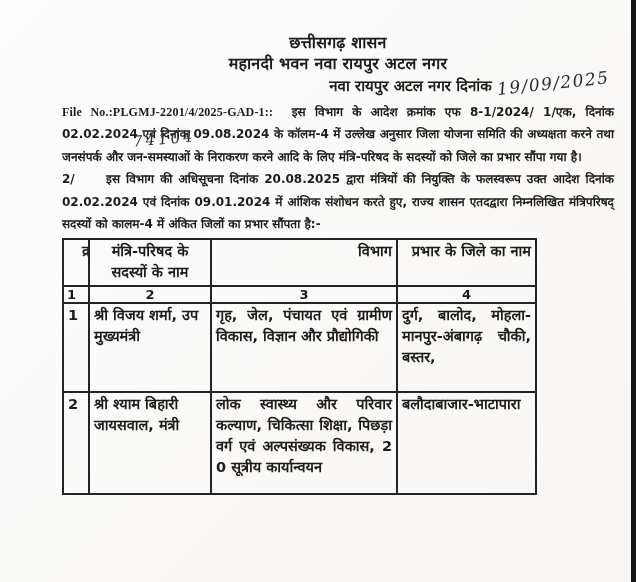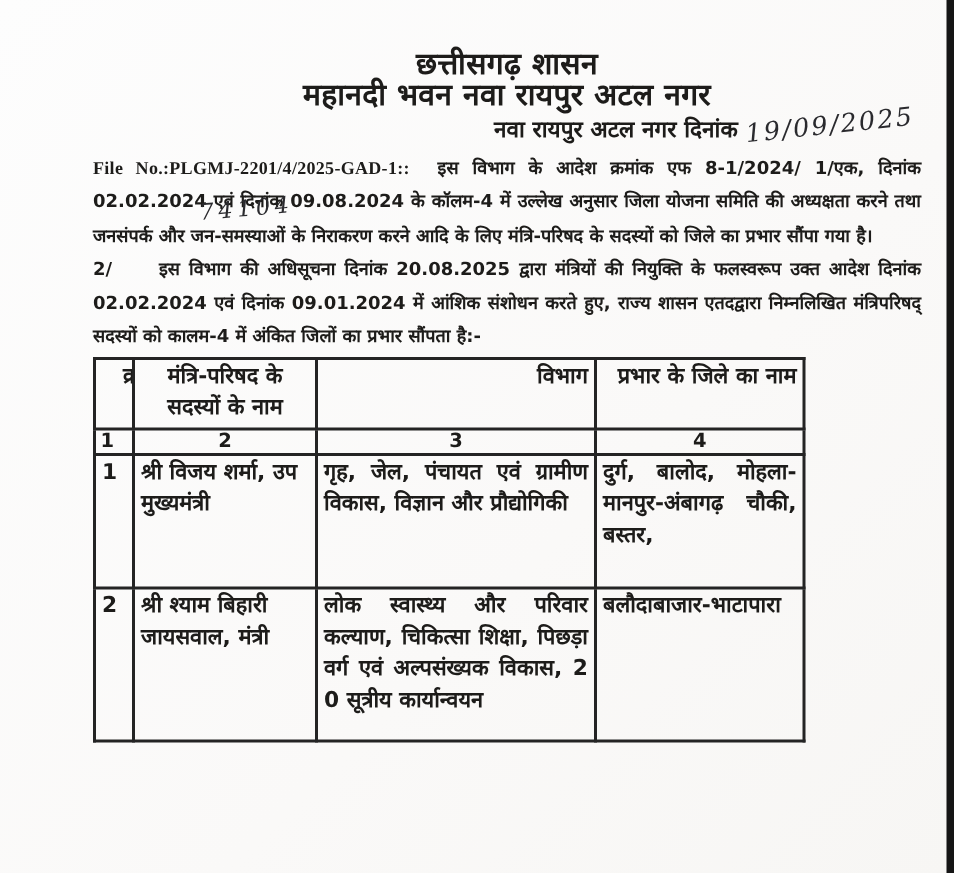--- a/index.html
+++ b/index.html
@@ -23,21 +23,21 @@
     height: 100%;
     background: #151515;
   }
   .content {
     margin: 0 22px 0 62px;
     padding-top: 32px;
   }
   .doc-header {
     text-align: center;
     font-weight: 700;
-    font-size: 20px;
+    font-size: 16px;
     line-height: 21px;
     letter-spacing: 0.2px;
   }
   .doc-header .hdr-line { white-space: nowrap; }
   .dateline {
     text-align: right;
     font-weight: 700;
     font-size: 15px;
     margin-top: 1px;
     padding-right: 4px;

